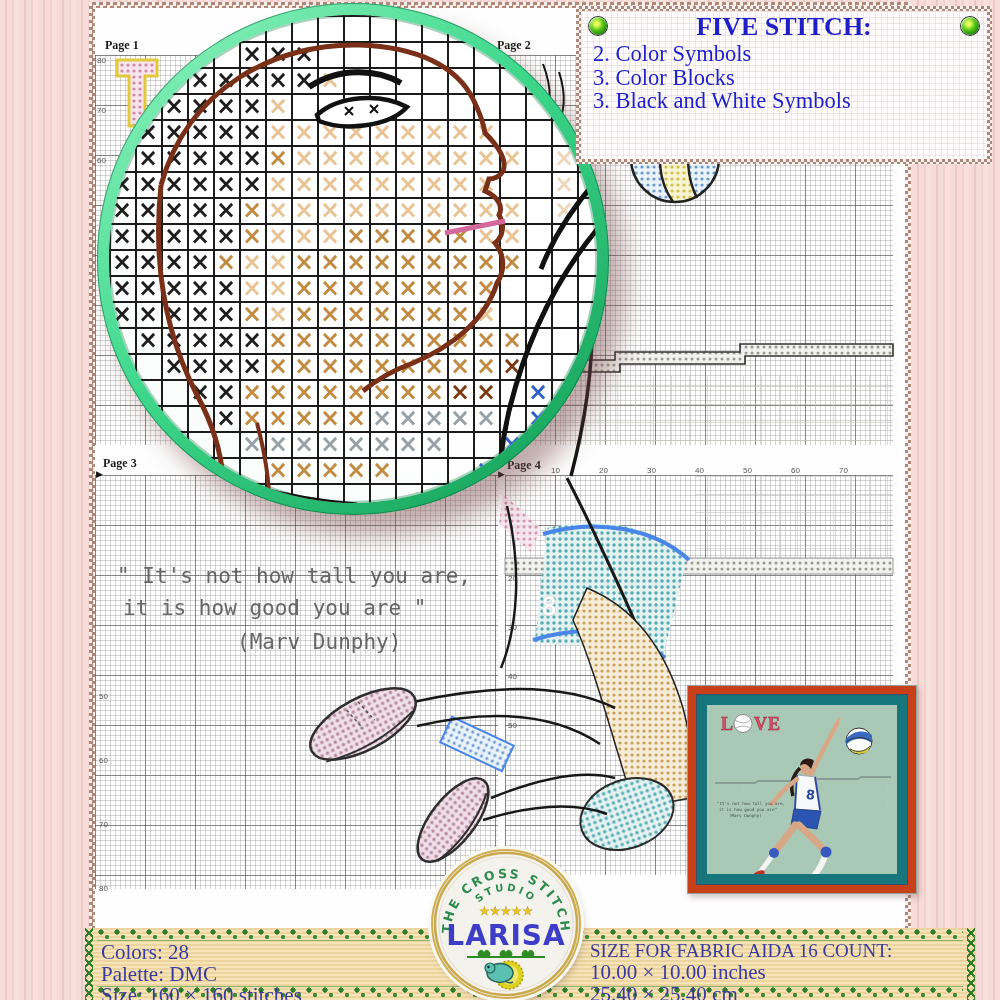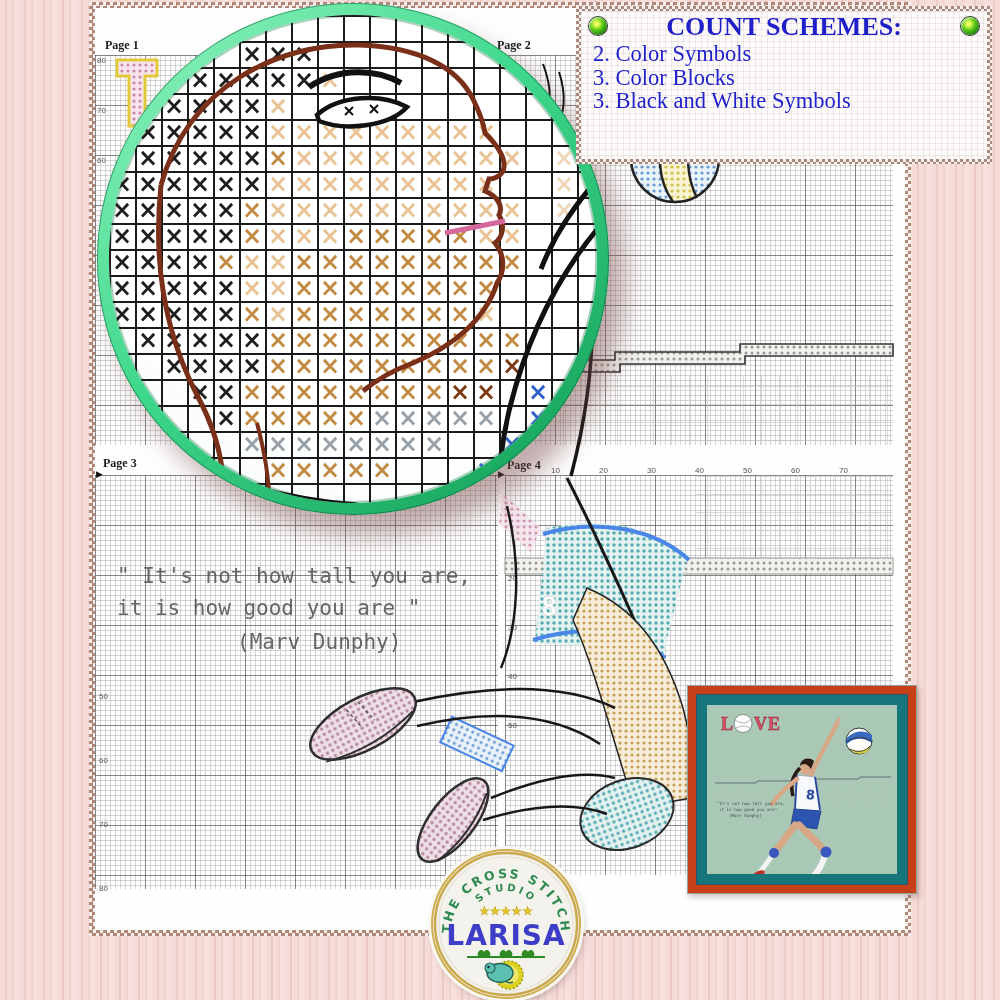--- a/index.html
+++ b/index.html
@@ -202,21 +202,21 @@
           <path d="M -50,16 Q 0,28 50,12" stroke="#2e2e2e" stroke-width="2" fill="none"></path>
           <path d="M -8,-20 L -2,4 M 6,-22 L 12,2" stroke="#555" stroke-width="1.5" stroke-dasharray="3 3"></path>
         </g>
         <g transform="translate(358,812) rotate(-52)">
           <ellipse rx="50" ry="22" fill="url(#dotsMauve)" stroke="#2e2e2e" stroke-width="2.5"></ellipse>
           <path d="M -42,13 Q 0,24 42,10" stroke="#2e2e2e" stroke-width="2" fill="none"></path>
         </g>
       </svg>
 
       <div class="q" style="left:22px;top:556px">" It's not how tall you are,</div>
-      <div class="q" style="left:22px;top:588px">it is how good you are "</div>
+      <div class="q" style="left:28px;top:588px">it is how good you are "</div>
       <div class="q" style="left:142px;top:622px">(Marv Dunphy)</div>
     </div>
   </div>
 
   <div class="mag">
     <div class="mag-inner">
       <div class="mag-grid"></div>
       <div id="mag-cells">
           <span class="mx" style="left: 130px; top: 26px; color: rgb(29, 29, 29);">×</span>
           <span class="mx" style="left: 156px; top: 26px; color: rgb(29, 29, 29);">×</span>
@@ -447,21 +447,21 @@
         <path d="M 504,148 C 470,182 446,218 432,254" stroke="#111" stroke-width="5" fill="none"></path>
         <path d="M 28,428 C 104,466 184,486 248,490" stroke="#111" stroke-width="5" fill="none"></path>
       </svg>
     </div>
   </div>
 
   <div class="schemes">
     <div class="schemes-inner">
       <span class="bullet" style="left:8px"></span>
       <span class="bullet" style="right:8px"></span>
-      <div class="schemes-title">COUNT SCHEMES:</div>
+      <div class="schemes-title">FIVE STITCH:</div>
       <div id="schemes-list">
           <div class="scheme-item"><span>2. Color Symbols</span></div>
           <div class="scheme-item"><span>3. Color Blocks</span></div>
           <div class="scheme-item"><span>3. Black and White Symbols</span></div>
         </div>
     </div>
   </div>
 
   <div class="pv">
     <div class="pv-m">
@@ -546,14 +546,26 @@
         <circle r="14" fill="#ddd21f" stroke="#a89a10" stroke-width="1.5" stroke-dasharray="2 2"></circle>
         <circle r="9.5" fill="#eee76a"></circle>
         <ellipse cx="-9" cy="-2" rx="13" ry="9.5" fill="#5cc0b0" stroke="#27655c" stroke-width="1.5"></ellipse>
         <circle cx="-19" cy="-7" r="5" fill="#5cc0b0" stroke="#27655c" stroke-width="1.2"></circle>
         <circle cx="-20.5" cy="-8" r="1.2" fill="#123"></circle>
         <path d="M -4,6 q 4,3 8,1" stroke="#27655c" stroke-width="1.5" fill="none"></path>
       </g>
     </svg>
   </div>
 
+  <div class="bar">
+    <div class="bar-zig l"></div>
+    <div class="bar-zig r"></div>
+    <div class="bar-deco top"></div>
+    <div class="bar-deco bot"></div>
+    <div class="bar-text" style="left:16px;top:13px">Colors: 28</div>
+    <div class="bar-text" style="left:16px;top:35px">Palette: DMC</div>
+    <div class="bar-text" style="left:16px;top:57px;top:56px">Size: 160 × 160 stitches</div>
+    <div class="bar-text fab-head" style="left:505px;top:12px">SIZE FOR FABRIC AIDA 16 COUNT:</div>
+    <div class="bar-text" style="left:505px;top:33px">10.00 × 10.00 inches</div>
+    <div class="bar-text" style="left:505px;top:55px">25.40 × 25.40 cm</div>
+  </div>
 
 </div>
 
 </body></html>

